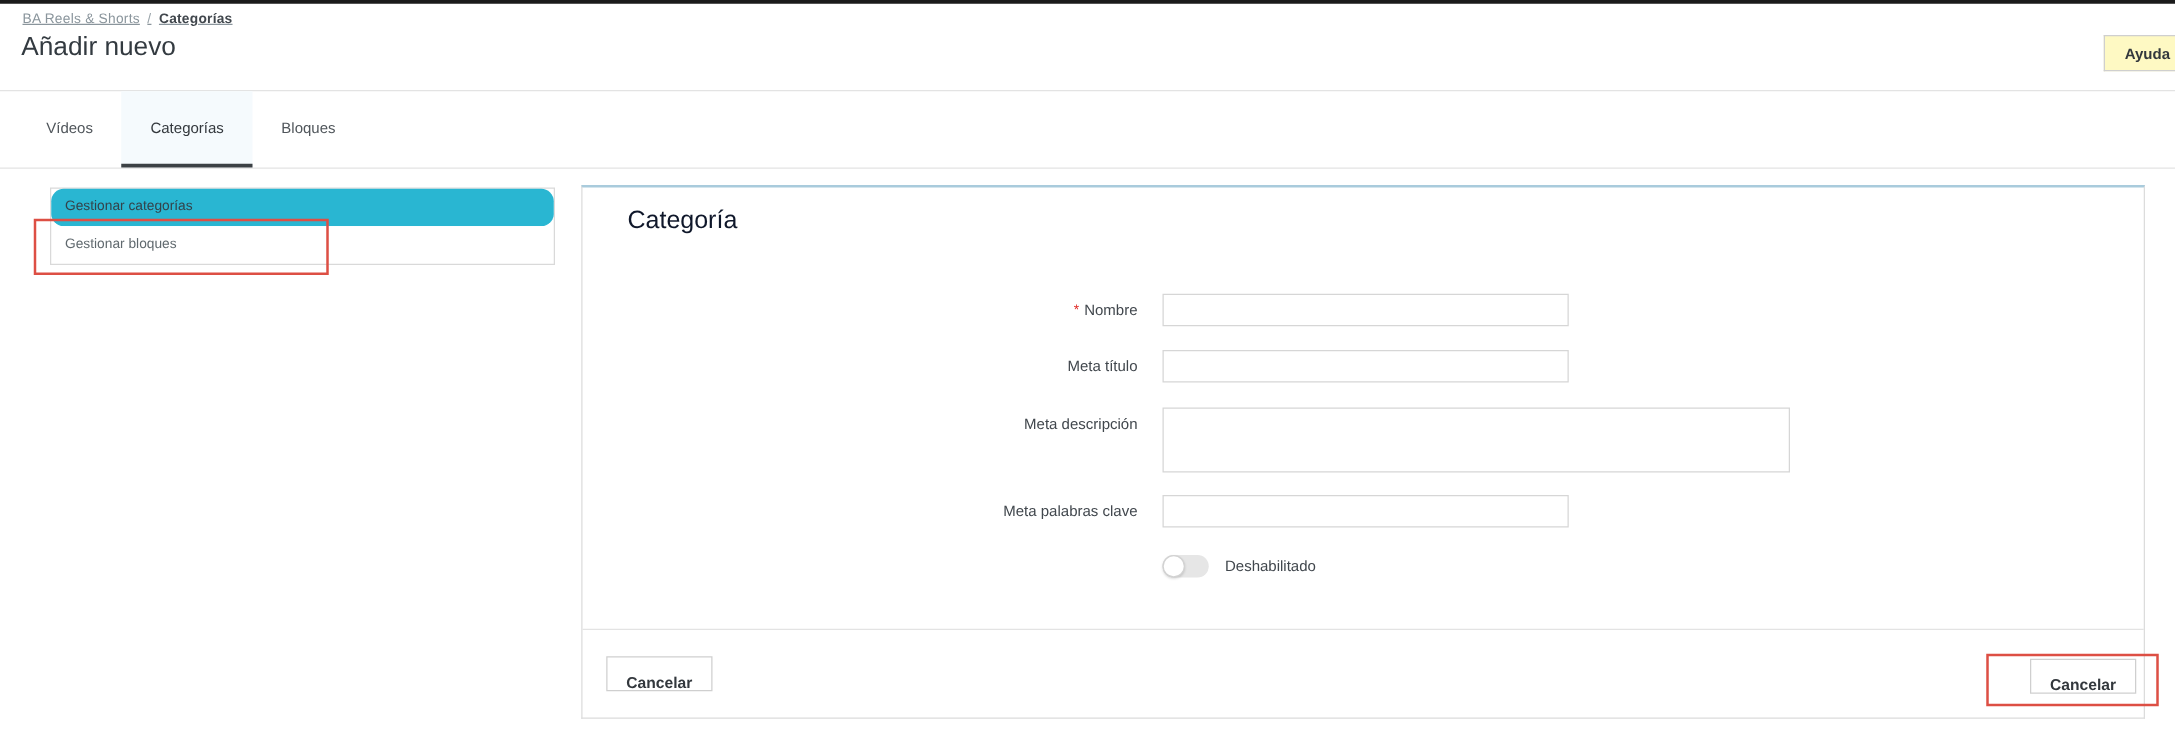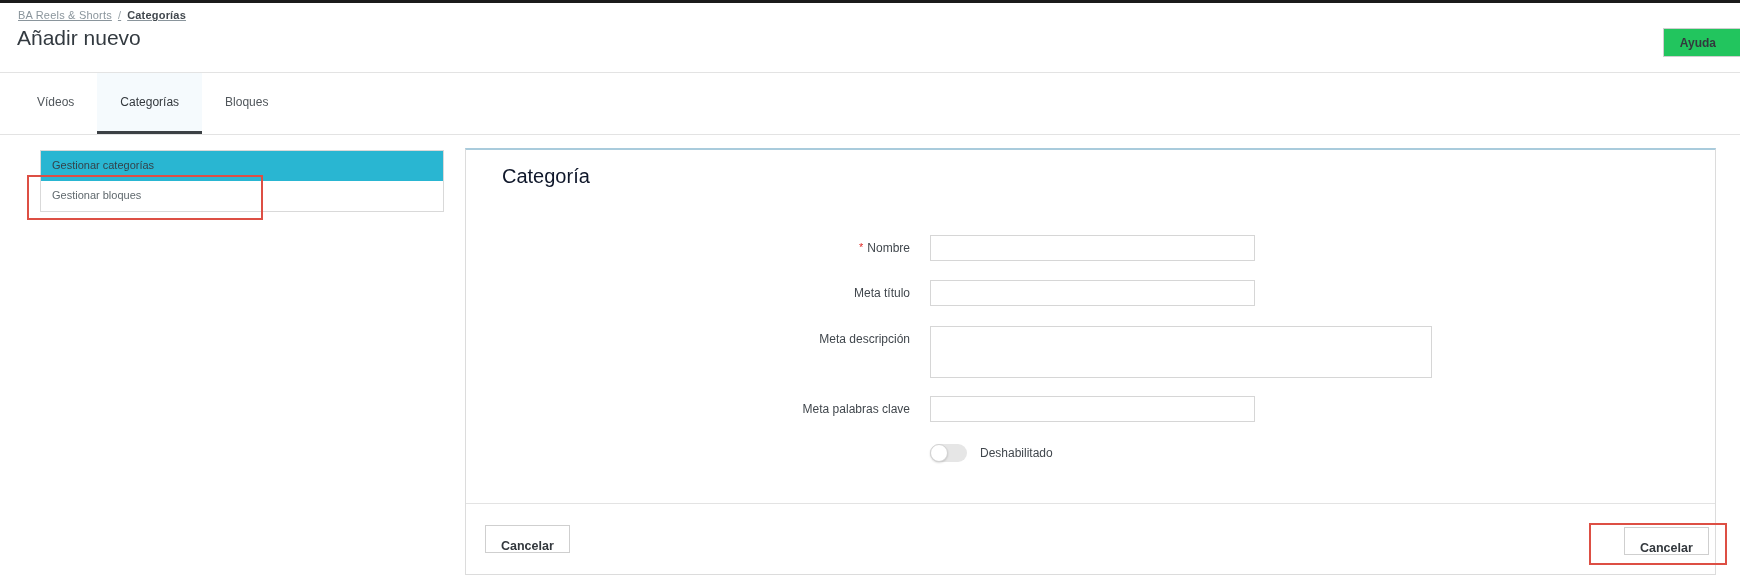--- a/index.html
+++ b/index.html
@@ -18,24 +18,24 @@
   .breadcrumb a { color: #8a959c; text-decoration: none; cursor: pointer; }
   .breadcrumb .sep { margin: 0 6px; color: #9aa4aa; }
   .breadcrumb .current { color: #41474d; font-weight: bold; }
 
   
   .page-title { position: absolute; left: 17px; top: 23px; font-size: 21px; color: #333a40; font-weight: normal; }
 
   
   .help-btn {
     position: absolute; right: 0; top: 25px; height: 29px;
-    background: #22c55e; border: 1px solid #cfcfcf; border-right: none;
+    background: #fef9c3; border: 1px solid #cfcfcf; border-right: none;
     font-family: "Liberation Sans", sans-serif;
     font-size: 12px; font-weight: bold; color: #33383d;
-    padding: 0 24px 0 16px; cursor: pointer;
+    padding: 0 4px 0 16px; cursor: pointer;
   }
 
   
   .tabbar {
     position: absolute; left: 0; right: 0; top: 69px; height: 63px;
     border-top: 1px solid #e3e3e3; border-bottom: 1px solid #e3e3e3;
     display: flex; align-items: stretch; padding-left: 14px; background: #fff;
   }
   .tab {
     font-size: 12px; color: #50565b; padding: 0 23px;
@@ -48,21 +48,21 @@
   .side-nav {
     position: absolute; left: 40px; top: 147px; width: 404px;
     background: #fff; border: 1px solid #d9d9d9;
   }
   .side-item {
     height: 30px; line-height: 29px; padding-left: 11px;
     font-size: 11px; color: #60696e; cursor: pointer;
     border-bottom: 1px solid #ececec;
   }
   .side-item:last-child { border-bottom: none; }
-  .side-item.active { background: #29b6d2; color: #34424a; border-bottom-color: #29b6d2; }
+  .side-item.active { background: #29b6d2; color: #34424a; border-bottom-color: #29b6d2; border-radius: 10px; }
 
   
   .annotation { position: absolute; border: 2px solid #dd4f44; background: transparent; pointer-events: none; z-index: 50; }
   .annotation.a1 { left: 27px; top: 172px; width: 236px; height: 45px; }
   .annotation.a2 { left: 1589px; top: 520px; width: 138px; height: 42px; }
 
   
   .panel {
     position: absolute; left: 465px; top: 145px; width: 1251px; height: 427px;
     background: #fff; border: 1px solid #dcdcdc; border-top: 2px solid #a9cbdc;

